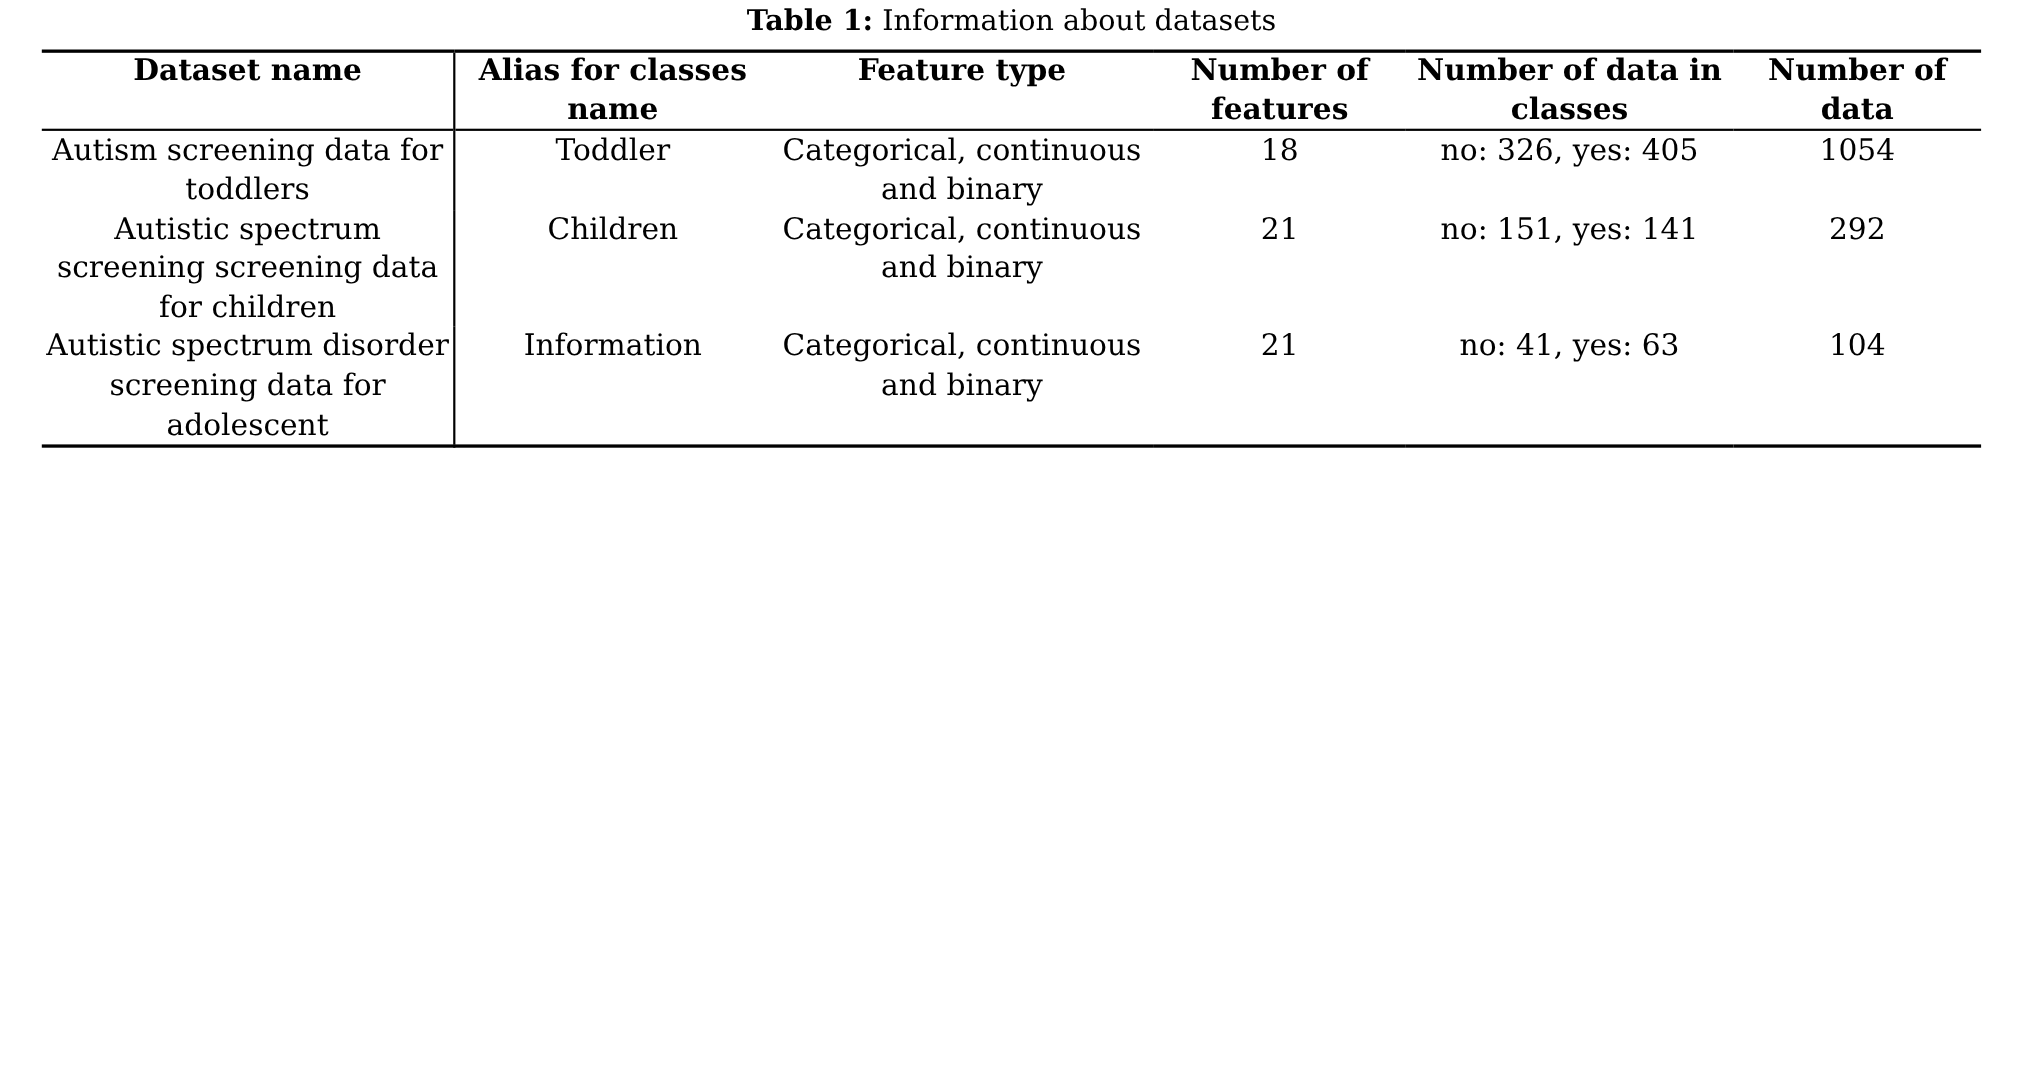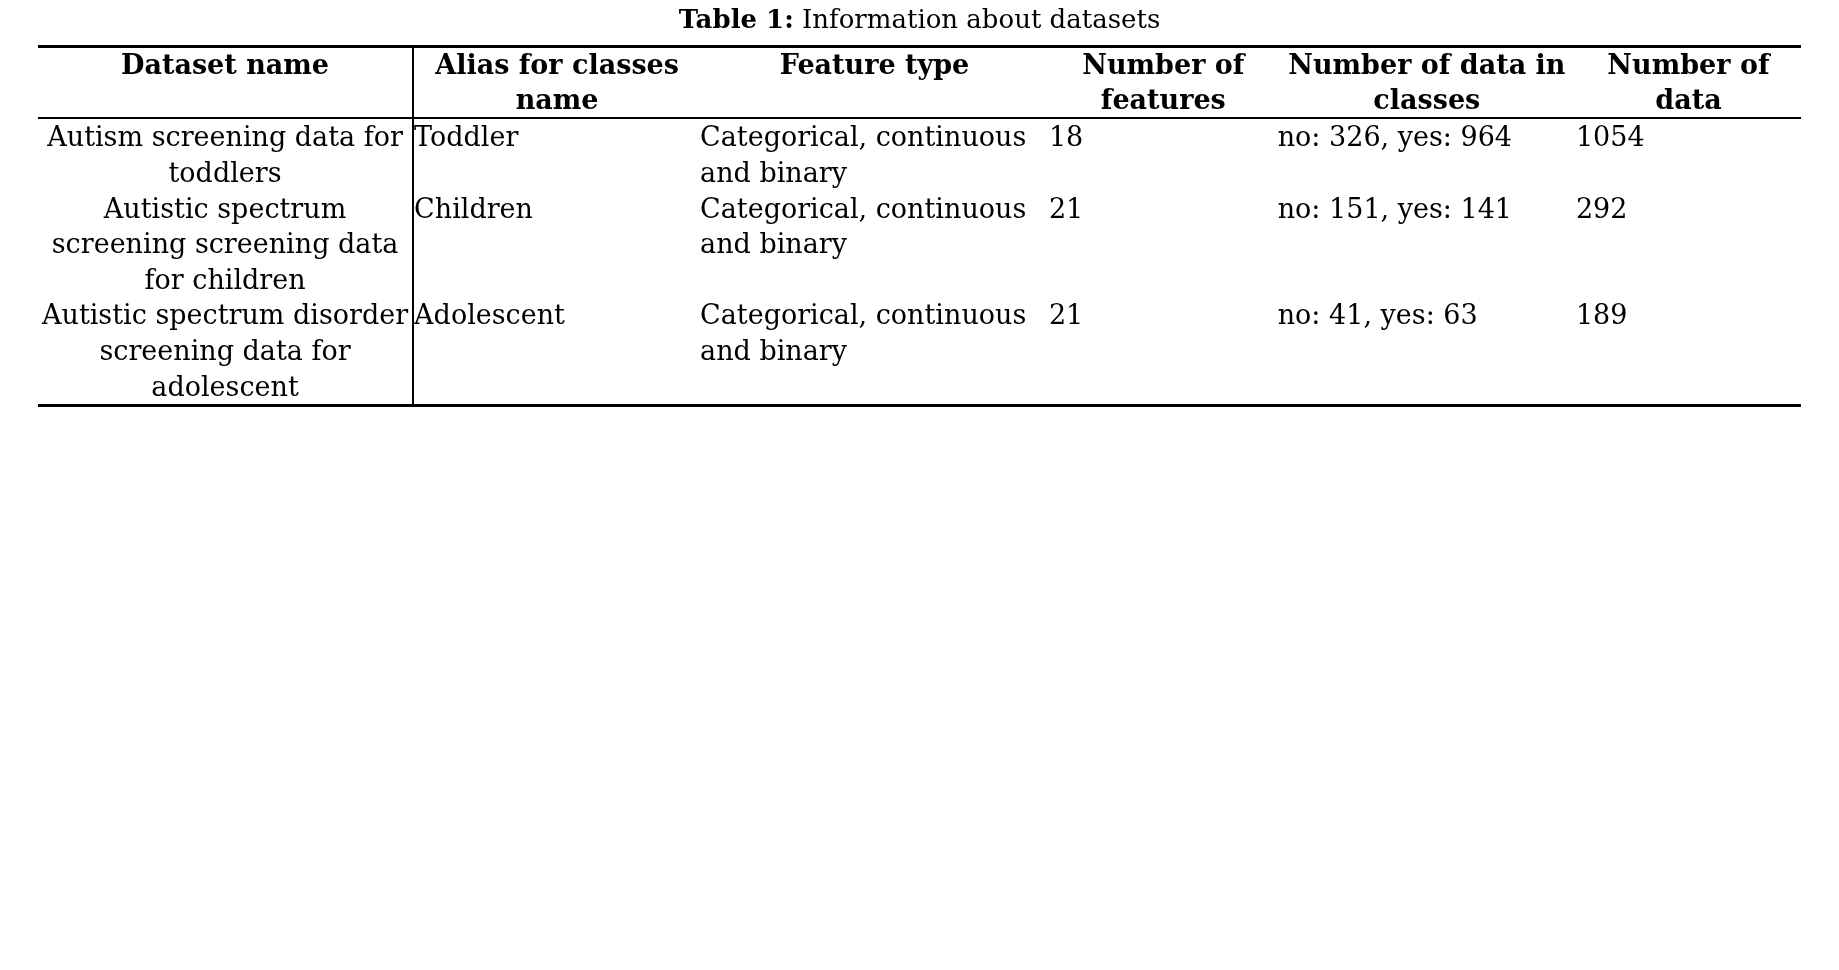--- a/index.html
+++ b/index.html
@@ -54,20 +54,21 @@
   thead th {
     font-weight: bold;
     font-size: 27px;
     line-height: 1.28;
     text-align: center;
     padding: 12px 6px 12px 6px;
   }
   tbody td {
     font-size: 27px;
     line-height: 1.32;
+    text-align: center;
     padding: 9px 6px 9px 6px;
   }
   td.name-cell {
     text-align: center;
   }
   
   .vdiv {
     border-right: 2px solid #000;
   }
   .col-name   { width: 20.0%; }
@@ -113,38 +114,38 @@
         <td class="hr-thin" colspan="6"></td>
       </tr>
     </thead>
 
     <tbody>
       <tr>
         <td class="name-cell vdiv">Autism screening data for toddlers</td>
         <td>Toddler</td>
         <td>Categorical, continuous and binary</td>
         <td>18</td>
-        <td>no: 326, yes: 964</td>
+        <td>no: 326, yes: 405</td>
         <td>1054</td>
       </tr>
       <tr>
         <td class="name-cell vdiv">Autistic spectrum screening screening data for children</td>
         <td>Children</td>
         <td>Categorical, continuous and binary</td>
         <td>21</td>
         <td>no: 151, yes: 141</td>
         <td>292</td>
       </tr>
       <tr>
         <td class="name-cell vdiv">Autistic spectrum disorder screening data for adolescent</td>
-        <td>Adolescent</td>
+        <td>Information</td>
         <td>Categorical, continuous and binary</td>
         <td>21</td>
         <td>no: 41, yes: 63</td>
-        <td>189</td>
+        <td>104</td>
       </tr>
       <tr class="rule-bot">
         <td class="hr-thick" colspan="6"></td>
       </tr>
     </tbody>
   </table>
 
 </div>
 
 </body></html>

